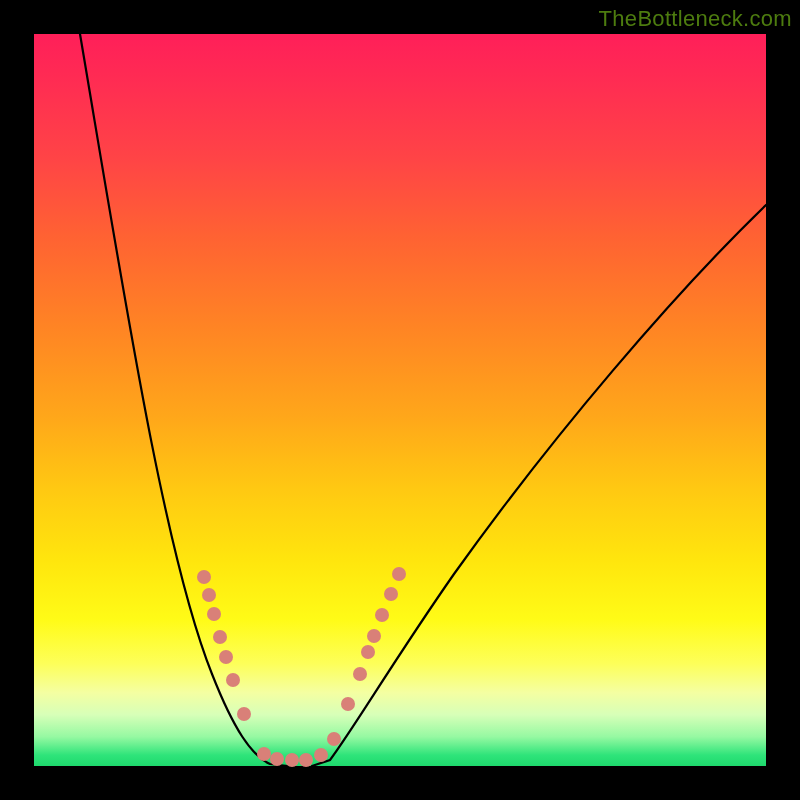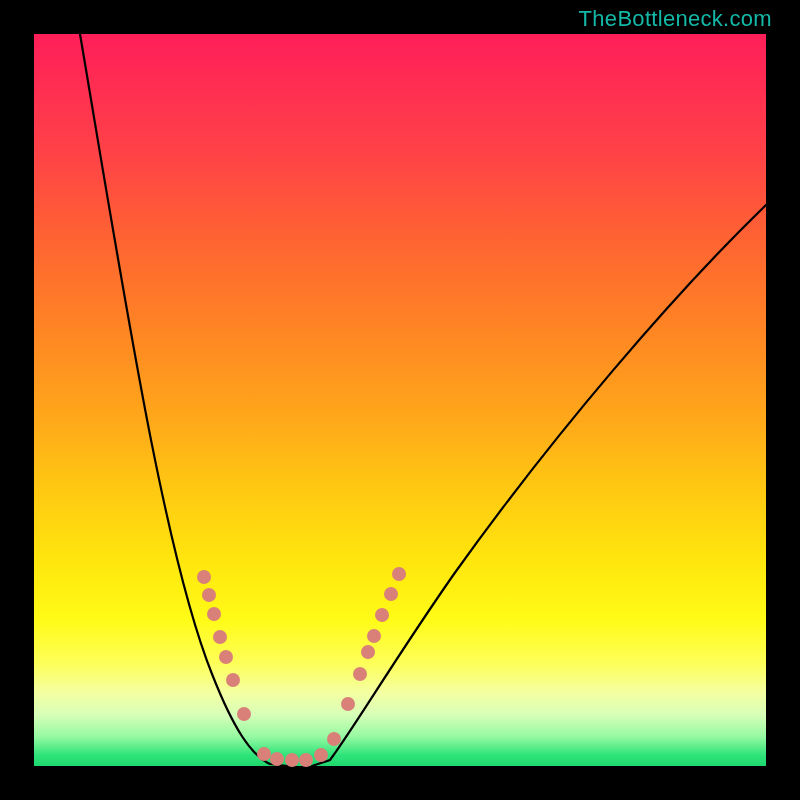--- a/index.html
+++ b/index.html
@@ -13,22 +13,22 @@
   }
   .frame {
     position: relative;
     width: 800px;
     height: 800px;
     background: #000;
   }
   .watermark {
     position: absolute;
     top: 6px;
-    right: 28px;
-    color: #14b8a6;
+    right: 8px;
+    color: #4d7c0f;
     font-size: 22px;
     font-weight: 400;
     letter-spacing: 0.3px;
     z-index: 10;
   }
   .plot-area {
     position: absolute;
     left: 34px;
     top: 34px;
     width: 732px;

